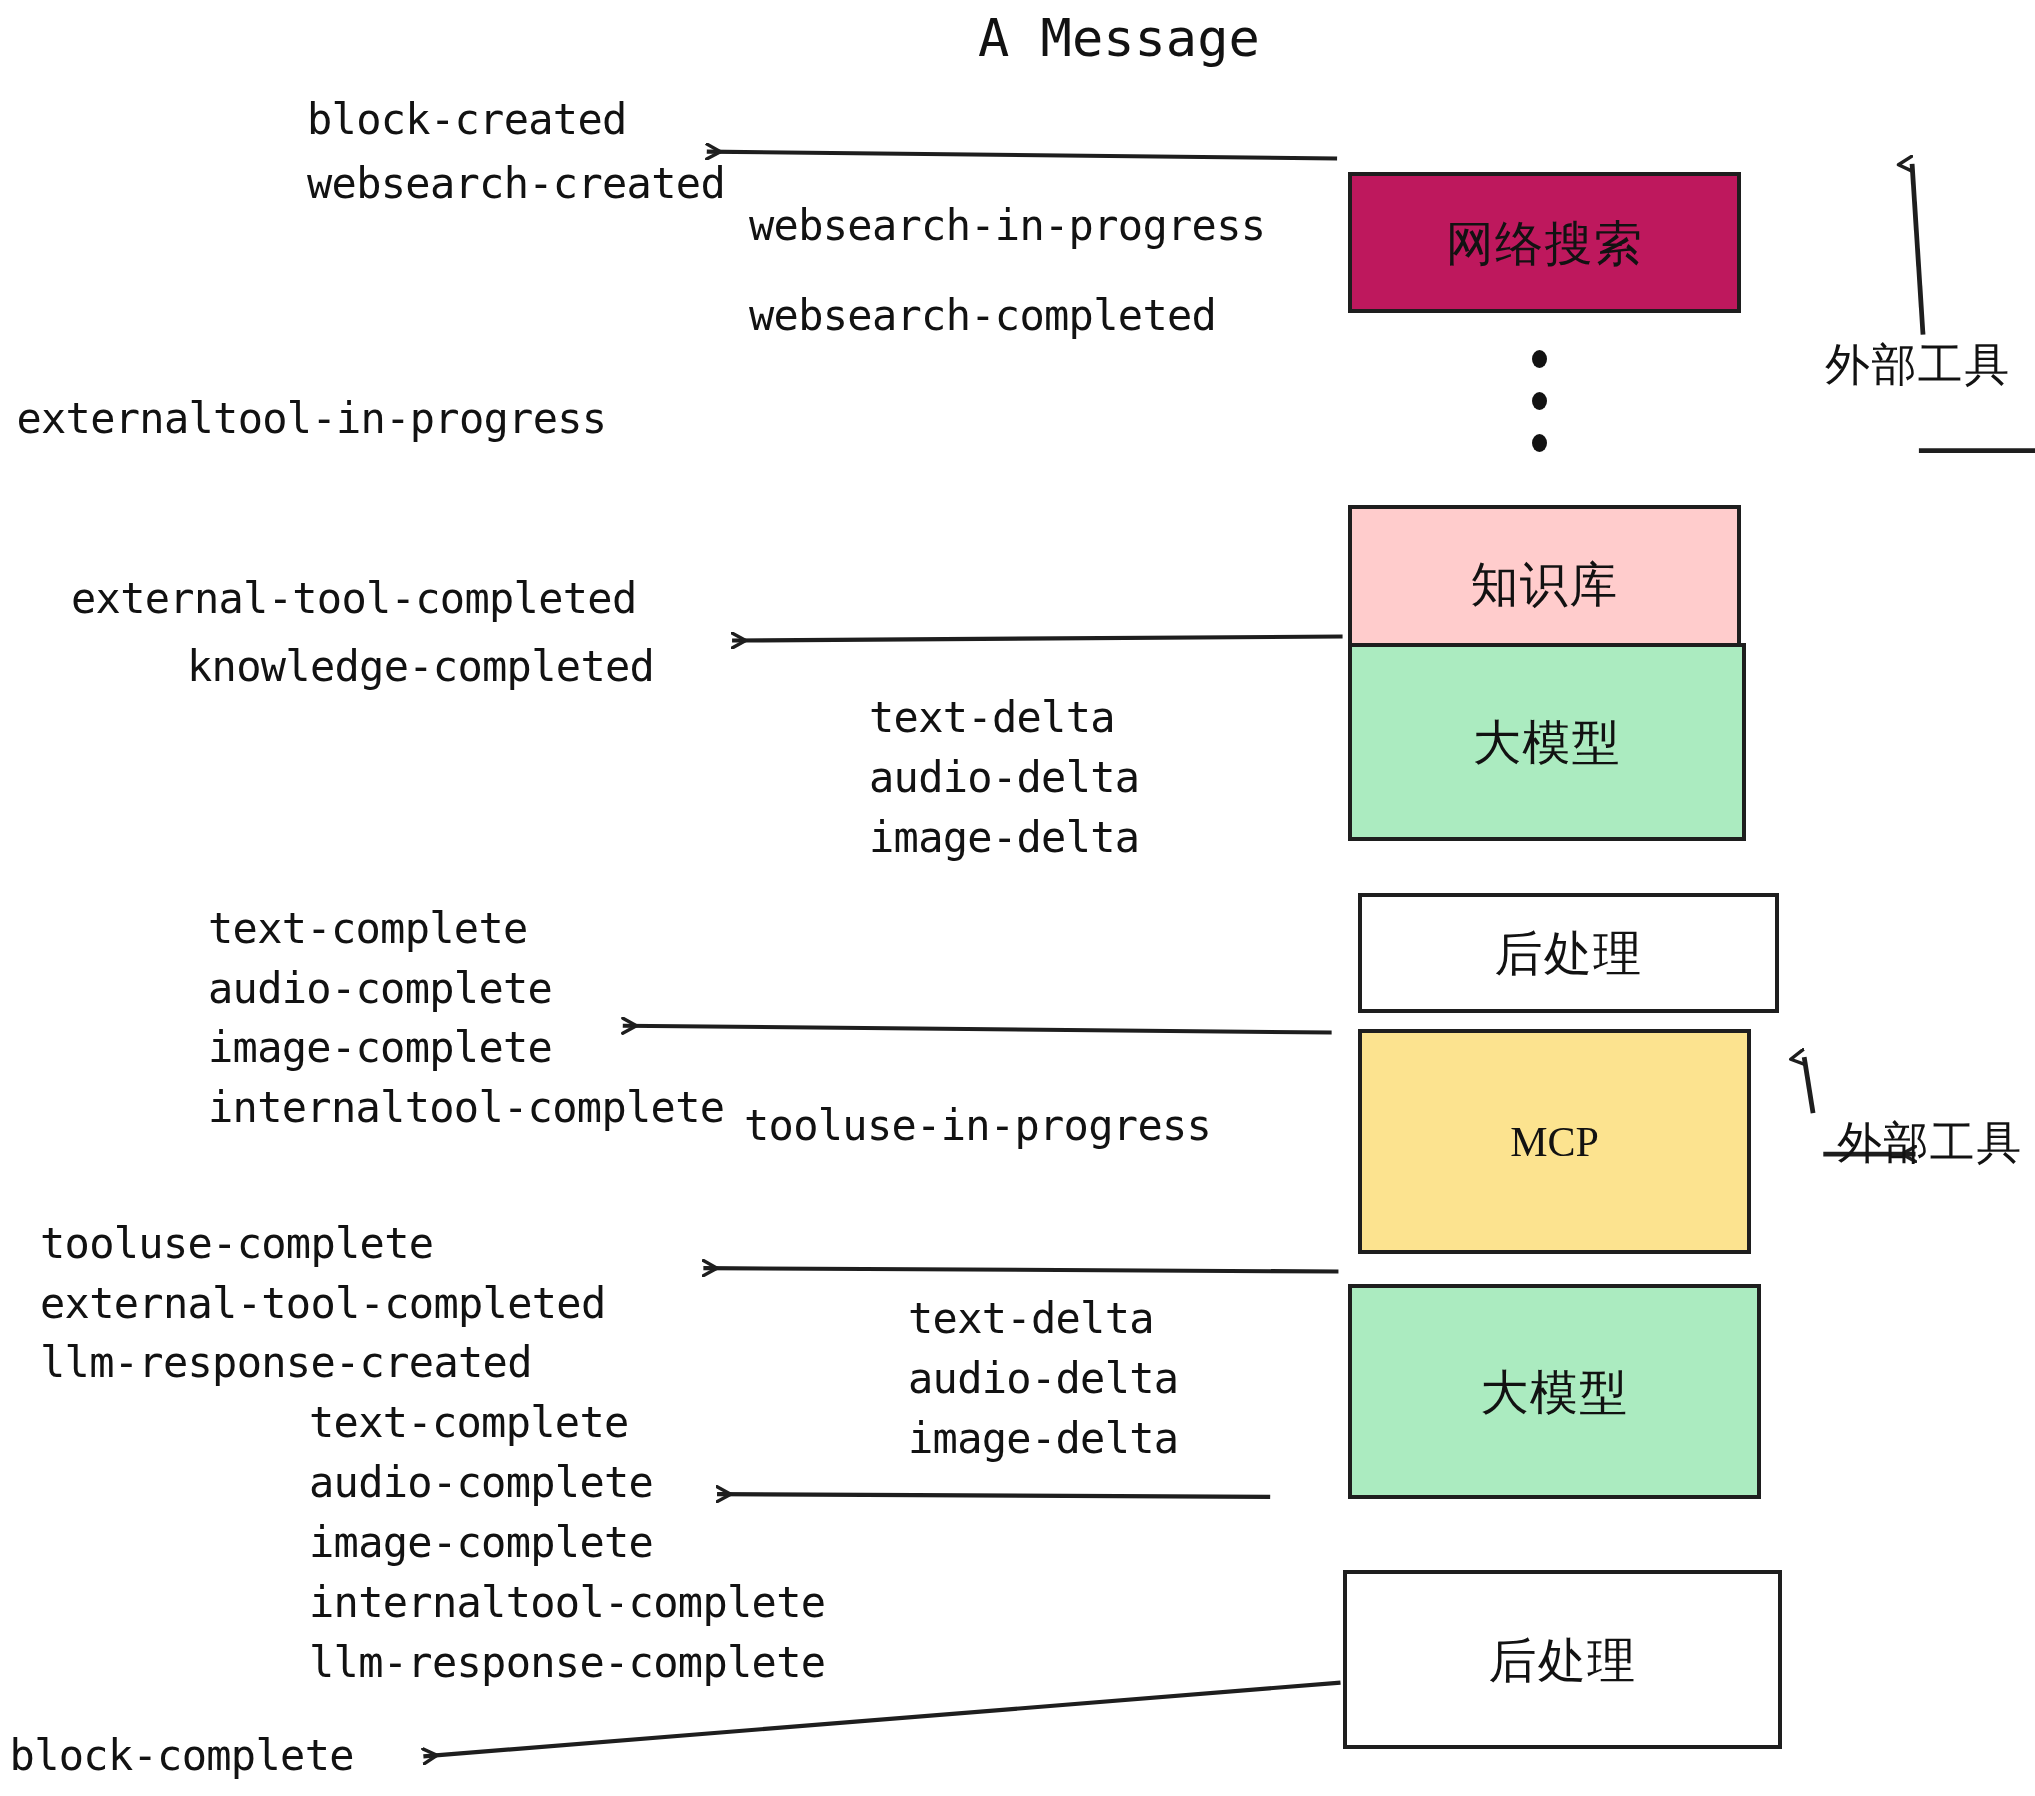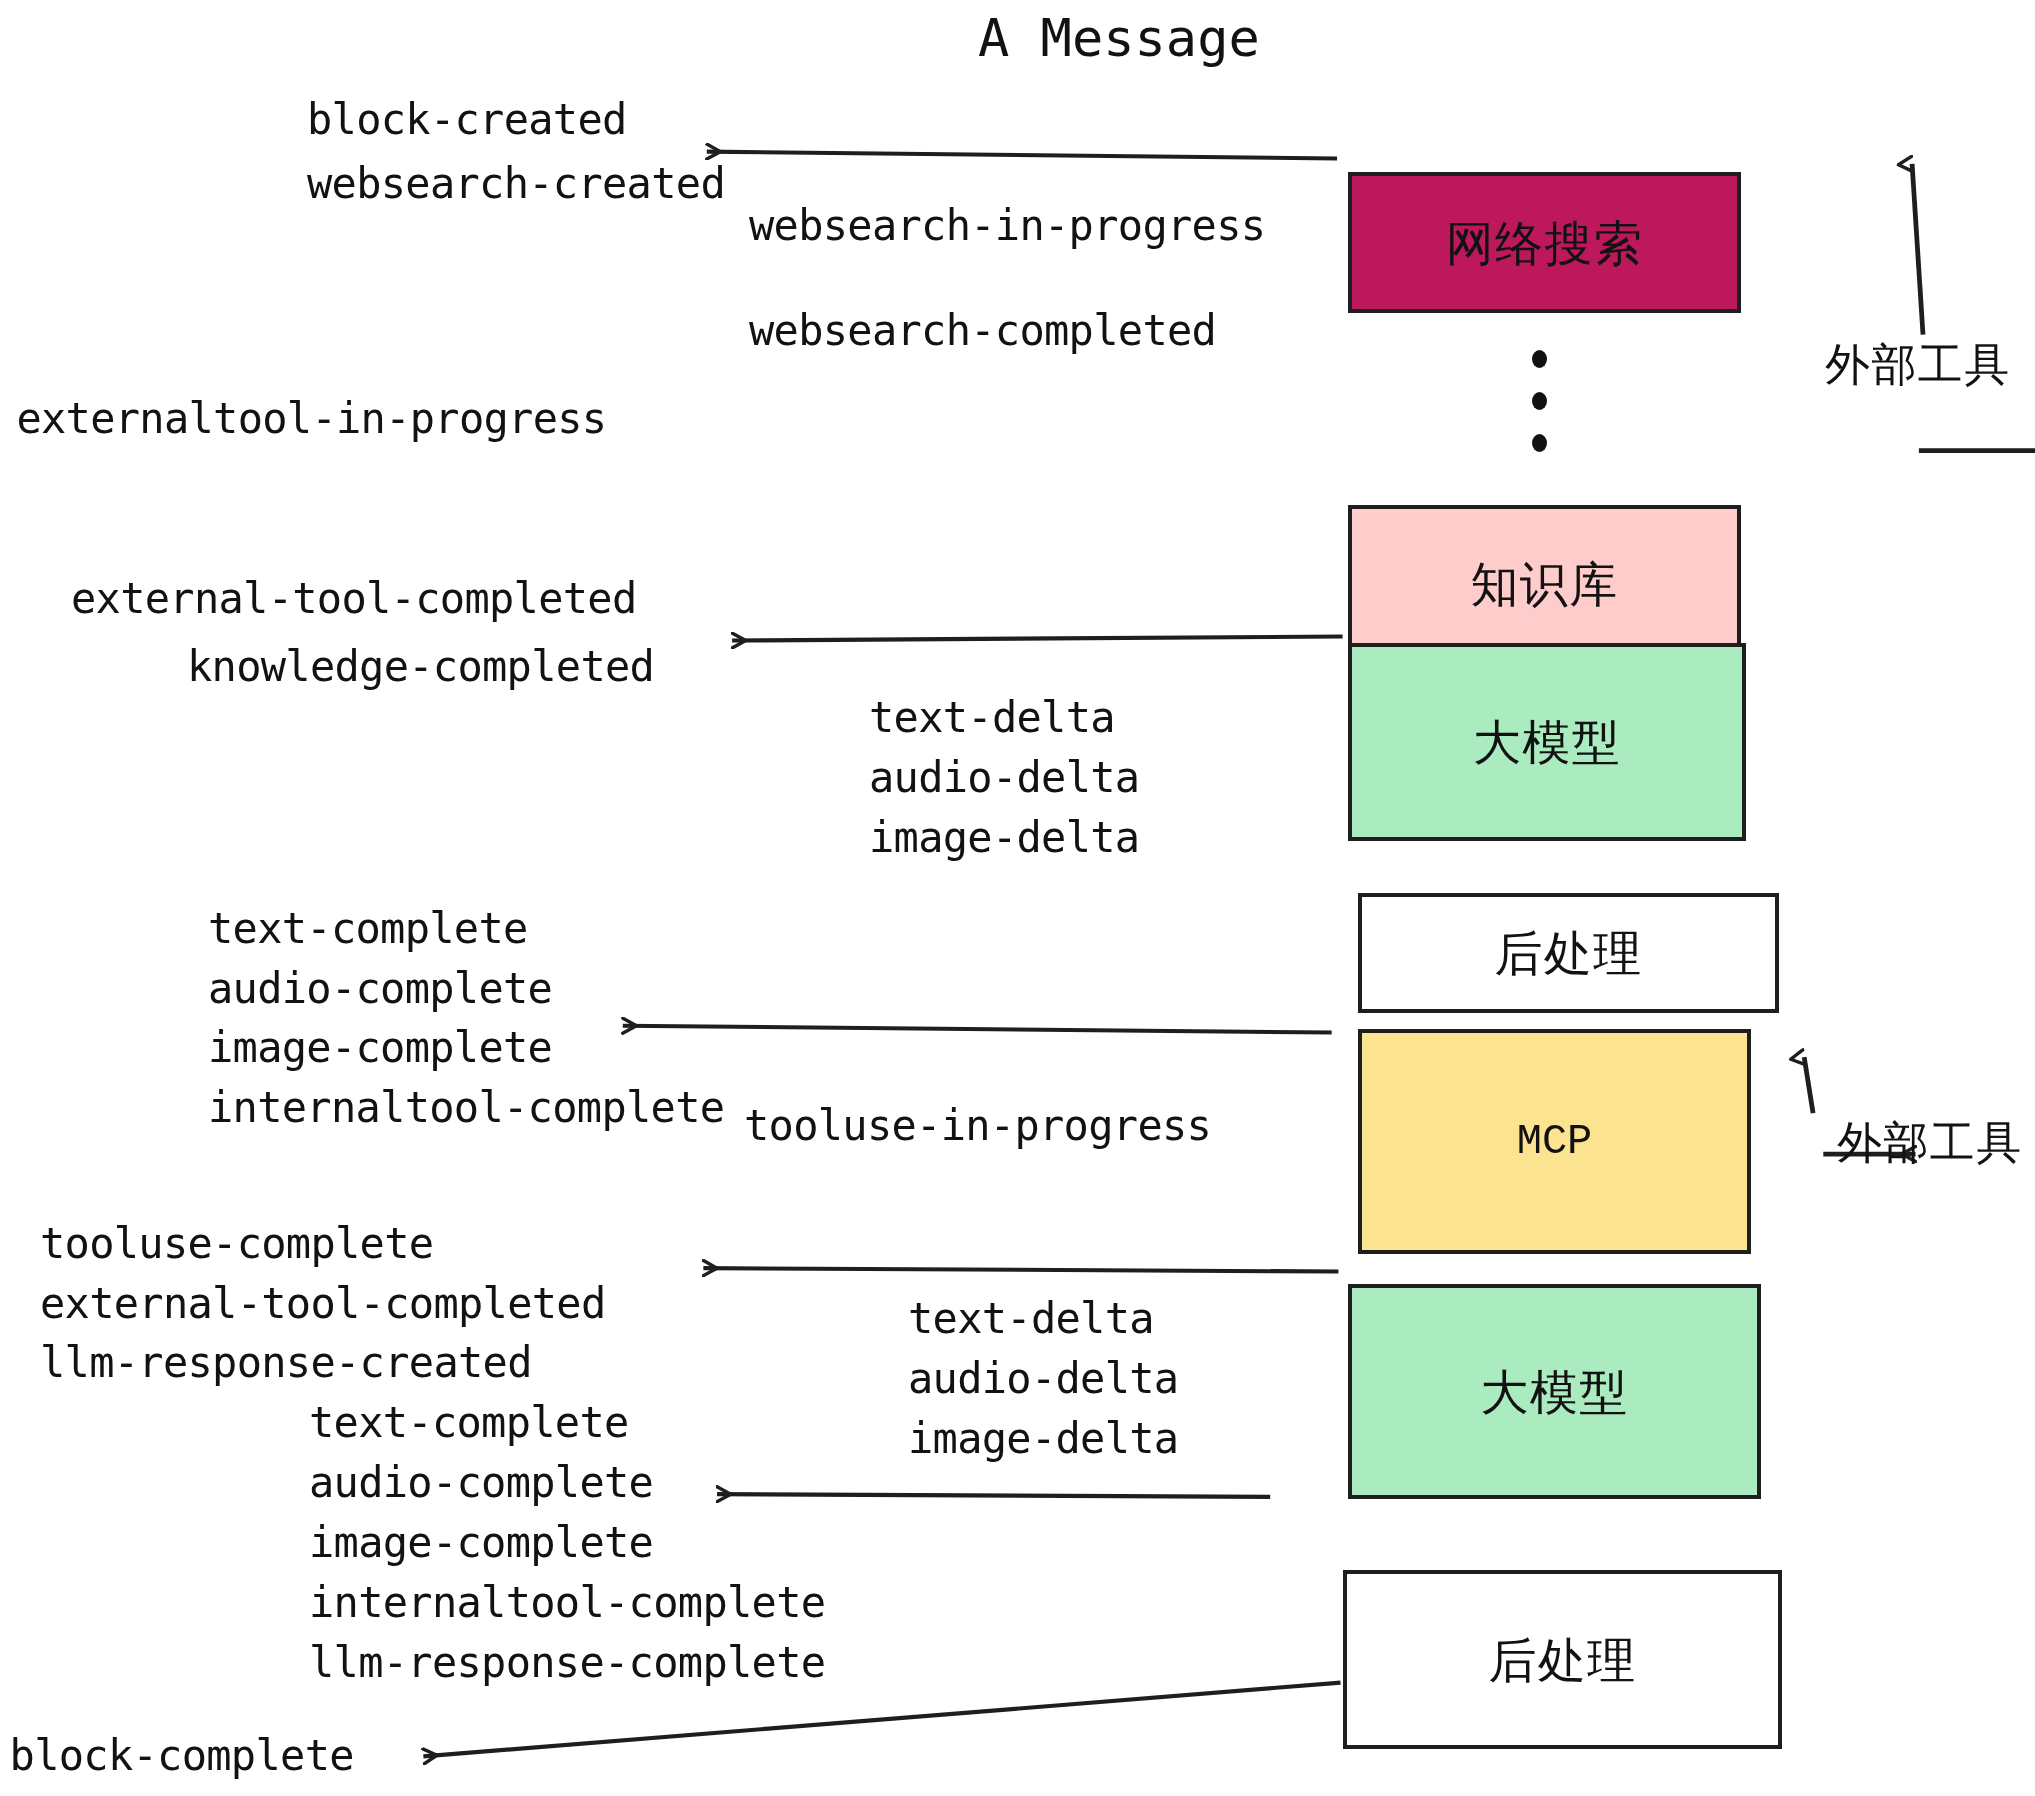--- a/index.html
+++ b/index.html
@@ -46,21 +46,21 @@
   }
   .box .boxlabel {
     font-size: 48px;
     line-height: 1;
     letter-spacing: 1.4px;
   }
   .box.thin {
     border-width: 4.1px;
   }
   .box.mcp .boxlabel {
-    font-family: Liberation Mono, monospace;
+    font-family: Liberation Serif, serif;
     font-size: 42px;
     letter-spacing: 0px;
   }
   .vdots {
     position: absolute;
     display: flex;
     flex-direction: column;
     align-items: center;
     justify-content: space-between;
   }
@@ -139,21 +139,21 @@
       <line x1="2670" y1="1690" x2="2670" y2="1825" stroke="#1e1e1e" stroke-width="7" marker-end="url(#ah)" transform="rotate(-90 2670 1690)"></line>
     </g>
   </svg>
 
   <div class="lbl" style="left:307px; top:99px;">block-created</div>
 
   <div class="lbl" style="left:749px; top:205px;">websearch-in-progress</div>
 
   <div class="lbl" style="left:307px; top:163px;">websearch-created</div>
 
-  <div class="lbl" style="left:749px; top:295px;margin-top:15px;">websearch-completed</div>
+  <div class="lbl" style="left:749px; top:295px;">websearch-completed</div>
 
   <div class="lbl" style="left:16.4px; top:398px;">externaltool-in-progress</div>
 
 
   <div class="lbl" style="left:71px; top:578px;">external-tool-completed</div>
 
   <div class="lbl" style="left:187px; top:646px;">knowledge-completed</div>
 
   <div class="lbl" style="left:869px; top:697px;">text-delta</div>
 

